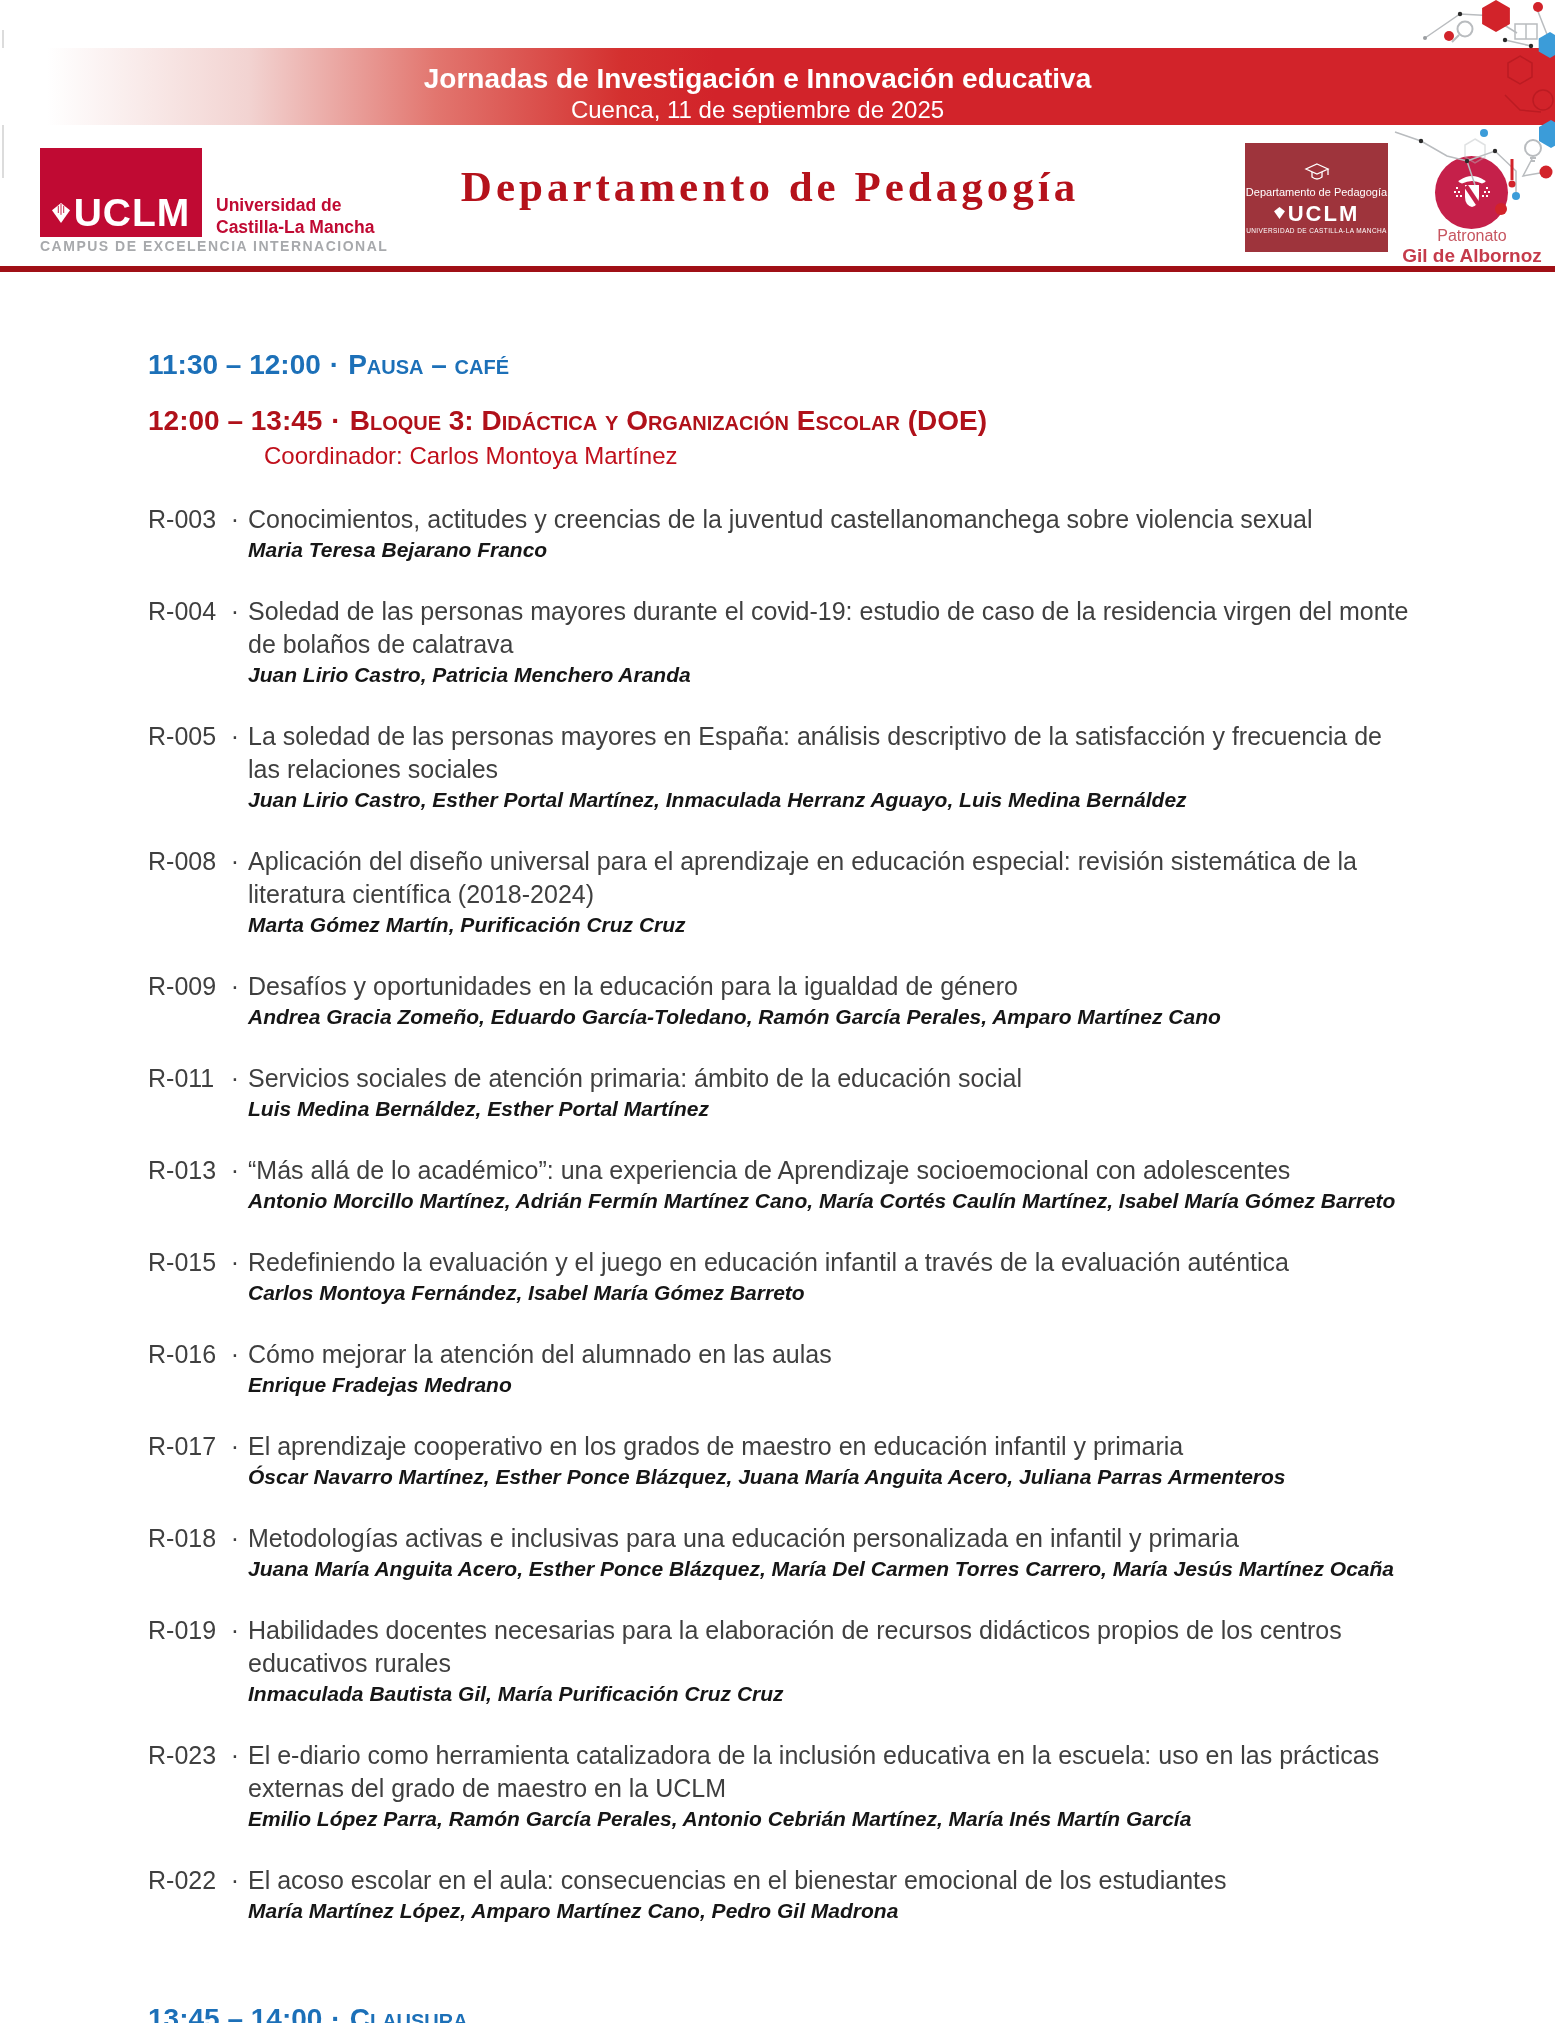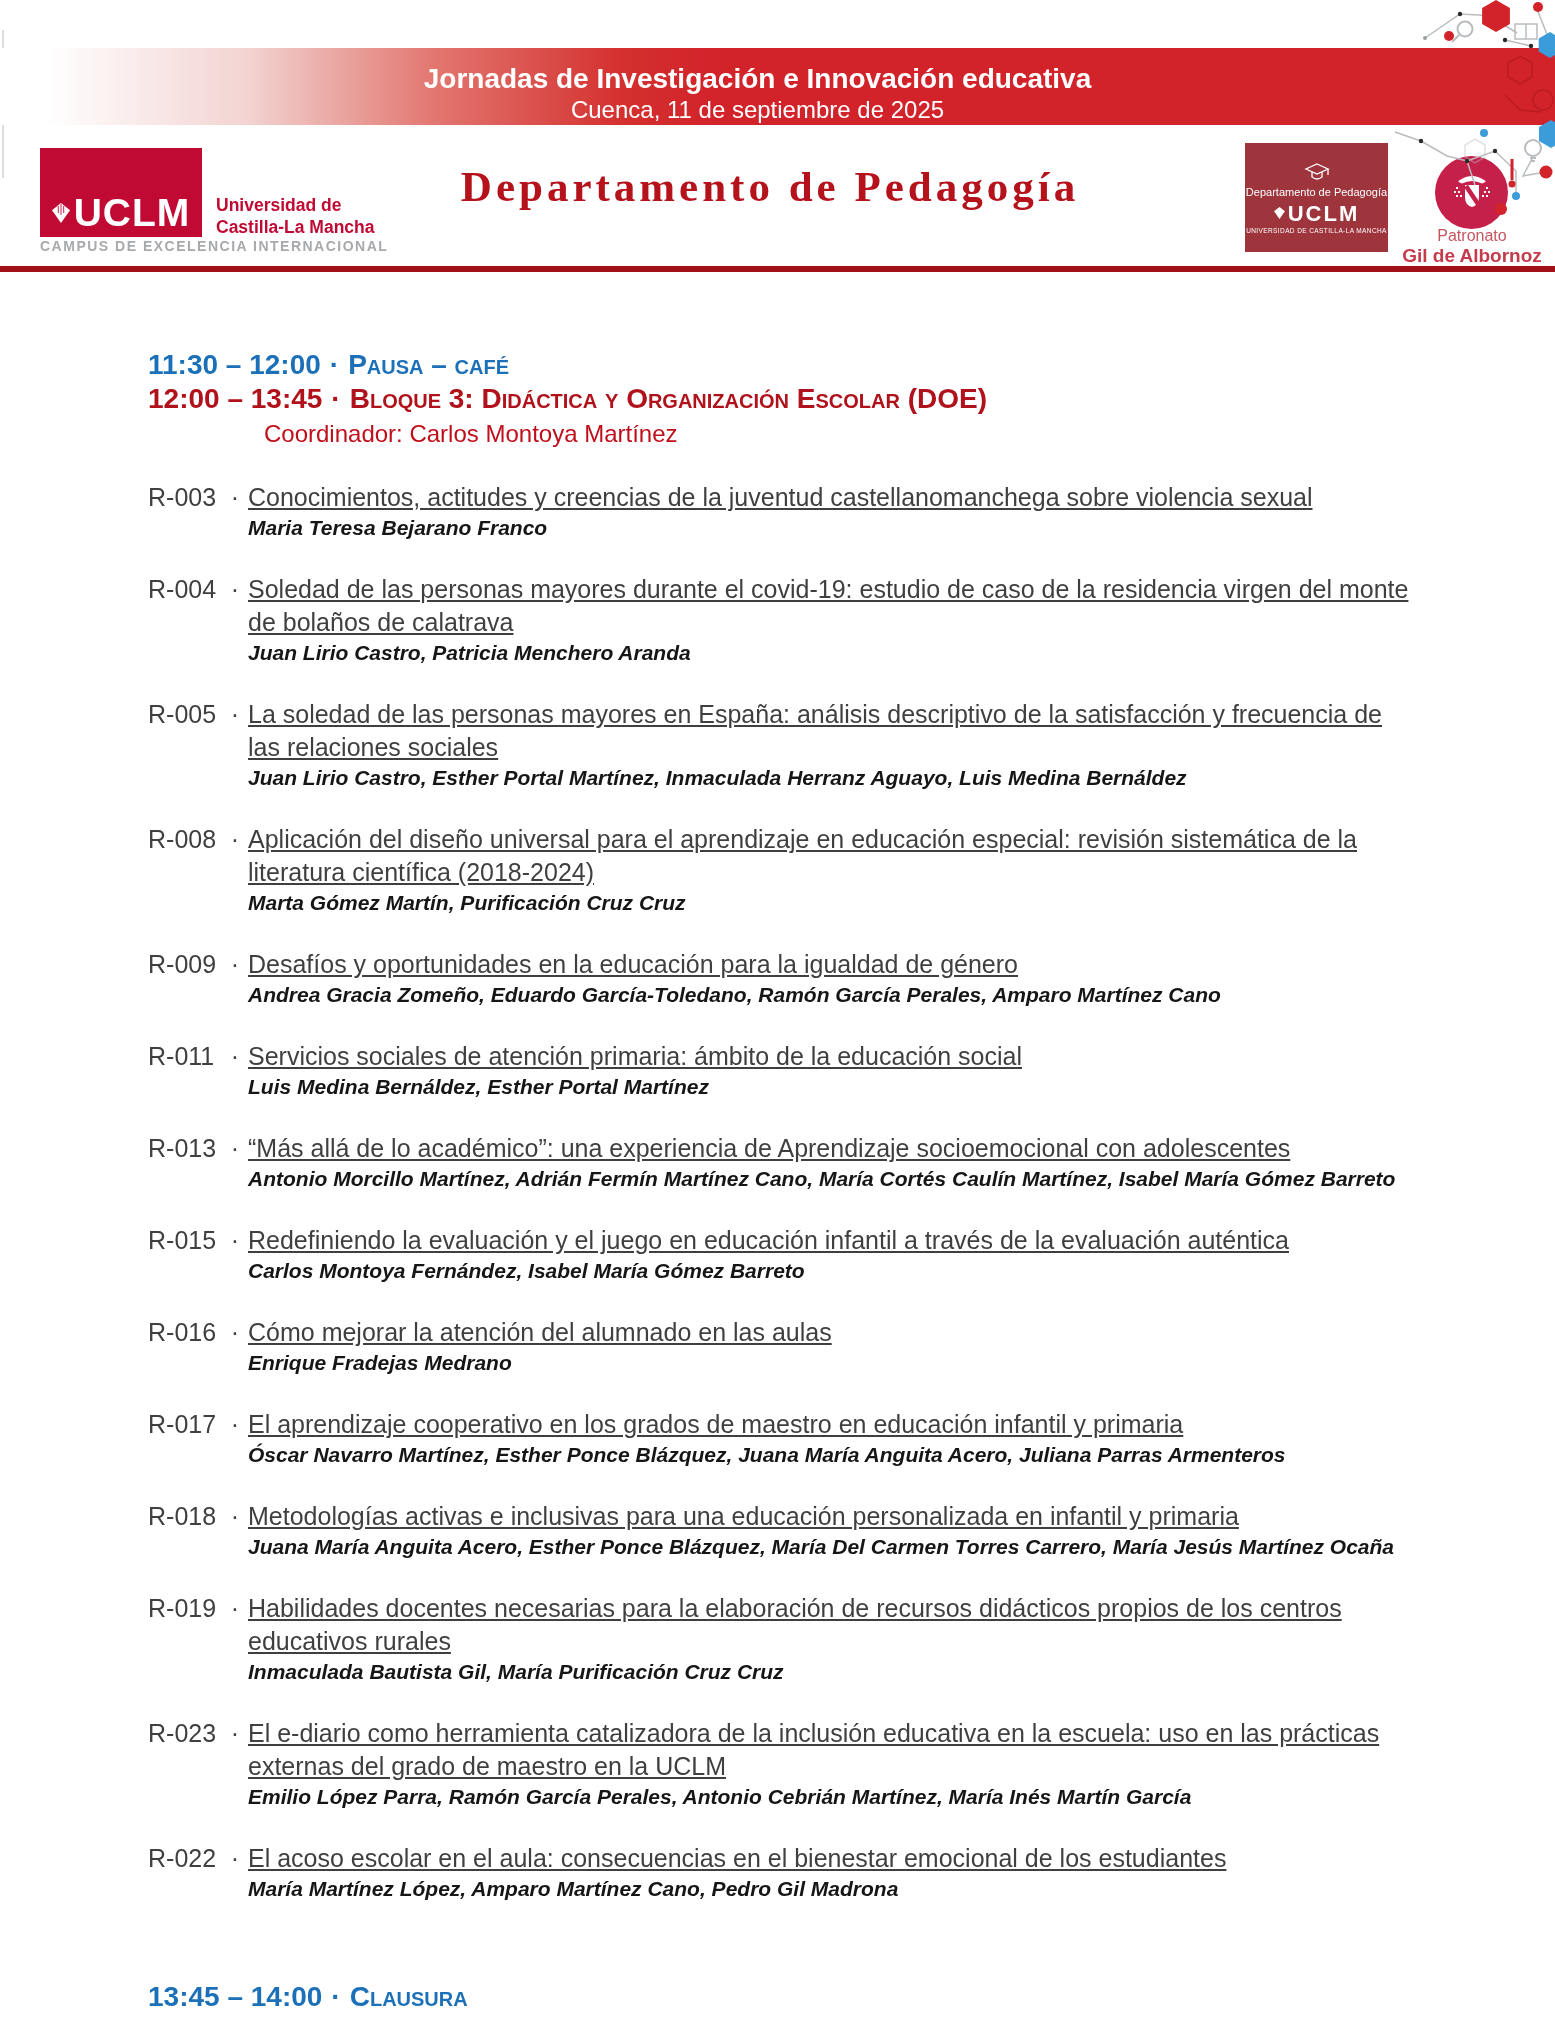--- a/index.html
+++ b/index.html
@@ -45,29 +45,29 @@
   .rule{position:absolute;left:0;top:266px;width:1555px;height:6px;background:#A01016;}
   .edge-line{position:absolute;left:2px;top:30px;width:2px;height:148px;background:#DCDCDC;}
 
   
   .content{position:absolute;left:148px;top:348px;width:1272px;}
   .sched{font-size:28px;font-weight:bold;line-height:34px;}
   .blue{color:#1C70B8;}
   .darkred{color:#B0111A;}
   .sc{font-variant:small-caps;}
   .hdot{margin:0 9px;}
-  .pausa{}
+  .pausa{margin-bottom:22px;}
   .sub-red{color:#C00F1B;font-size:24px;line-height:30px;font-weight:normal;}
   .coord{margin-left:116px;margin-top:3px;}
   .sessions{margin-top:17px;}
   .session{display:flex;margin-bottom:19px;margin-top:32px;}
   .s-code{width:74px;flex:none;font-size:25px;line-height:33px;color:#3F3F3F;}
   .s-dot{width:26px;flex:none;text-align:center;font-size:25px;line-height:33px;color:#3F3F3F;}
   .s-body{width:1170px;}
-  .s-title{font-size:25px;line-height:33px;color:#3F3F3F;text-decoration:underline;}
+  .s-title{font-size:25px;line-height:33px;color:#3F3F3F;}
   .s-authors{font-size:21px;line-height:26px;font-weight:bold;font-style:italic;color:#161616;margin-top:1px;}
   .closing{margin-top:78px;}
   .closing-detail{margin-left:208px;margin-top:17px;}
 </style>
 </head>
 <body>
 
 <div class="page">
 
   <div class="edge-line"></div>

